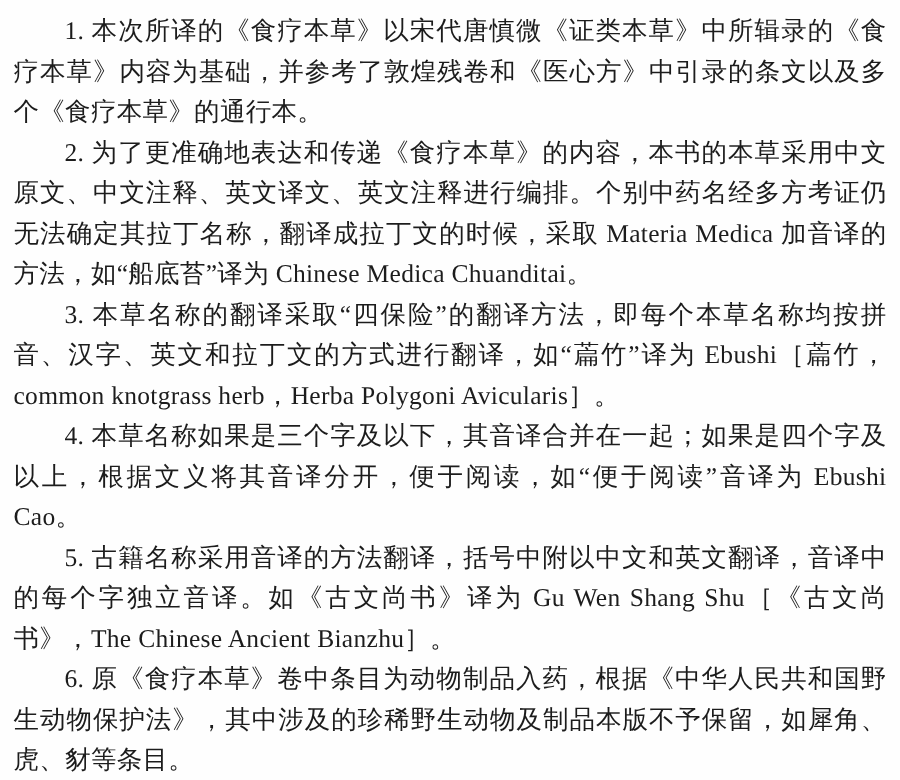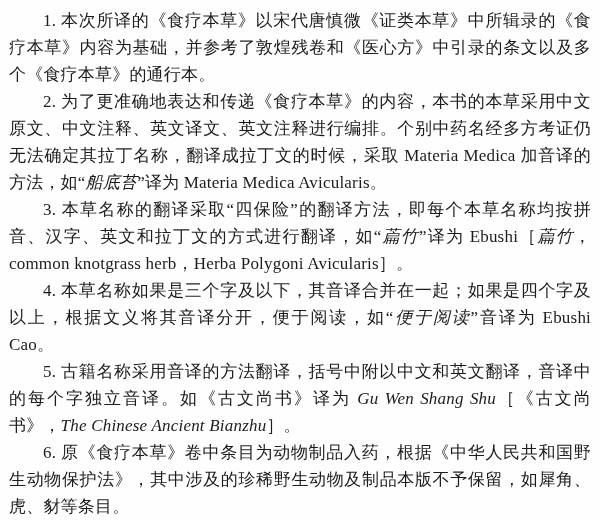--- a/index.html
+++ b/index.html
@@ -20,35 +20,33 @@
     overflow: hidden;
   }
   .para {
     margin: 0;
     text-indent: 2em;
     text-align: justify;
     text-justify: inter-character;
     letter-spacing: 0.2px;
   }
   .kai {
-    font-style: italic;
   }
   .it {
-    font-style: italic;
     margin-top: 20px;
   }
 </style>
 </head>
 <body>
 
 <div class="page">
 
   <p class="para"><span>1. 本次所译的《食疗本草》以宋代唐慎微《证类本草》中所辑录的《食疗本草》内容为基础，并参考了敦煌残卷和《医心方》中引录的条文以及多个《食疗本草》的通行本。</span></p>
 
-  <p class="para"><span>2. 为了更准确地表达和传递《食疗本草》的内容，本书的本草采用中文原文、中文注释、英文译文、英文注释进行编排。个别中药名经多方考证仍无法确定其拉丁名称，翻译成拉丁文的时候，采取 Materia Medica 加音译的方法，如“</span><span class="kai">船底苔</span><span>”译为 Materia Medica Avicularis。</span></p>
+  <p class="para"><span>2. 为了更准确地表达和传递《食疗本草》的内容，本书的本草采用中文原文、中文注释、英文译文、英文注释进行编排。个别中药名经多方考证仍无法确定其拉丁名称，翻译成拉丁文的时候，采取 Materia Medica 加音译的方法，如“</span><span class="kai">船底苔</span><span>”译为 Chinese Medica Chuanditai。</span></p>
 
   <p class="para"><span>3. 本草名称的翻译采取“四保险”的翻译方法，即每个本草名称均按拼音、汉字、英文和拉丁文的方式进行翻译，如“</span><span class="kai">萹竹</span><span>”译为 Ebushi［</span><span class="kai">萹竹</span><span>，common knotgrass herb，Herba Polygoni Avicularis］。</span></p>
 
   <p class="para"><span>4. 本草名称如果是三个字及以下，其音译合并在一起；如果是四个字及以上，根据文义将其音译分开，便于阅读，如“</span><span class="kai">便于阅读</span><span>”音译为 Ebushi Cao。</span></p>
 
   <p class="para"><span>5. 古籍名称采用音译的方法翻译，括号中附以中文和英文翻译，音译中的每个字独立音译。如《古文尚书》译为 </span><span class="it">Gu Wen Shang Shu</span><span>［《古文尚书》，</span><span class="it">The Chinese Ancient Bianzhu</span><span>］。</span></p>
 
   <p class="para"><span>6. 原《食疗本草》卷中条目为动物制品入药，根据《中华人民共和国野生动物保护法》，其中涉及的珍稀野生动物及制品本版不予保留，如犀角、虎、豺等条目。</span></p>
 
 </div>

